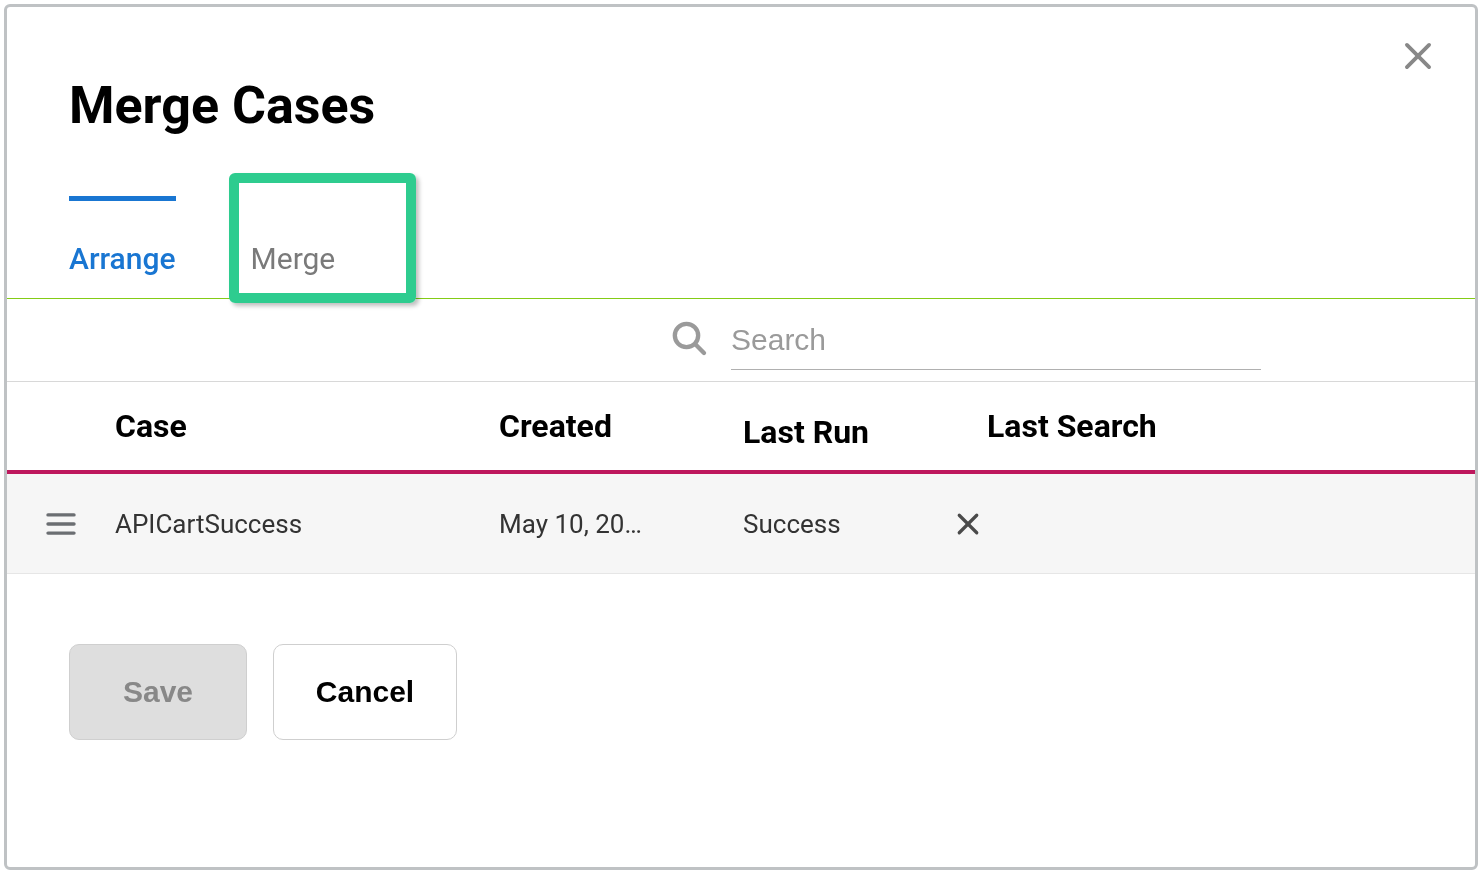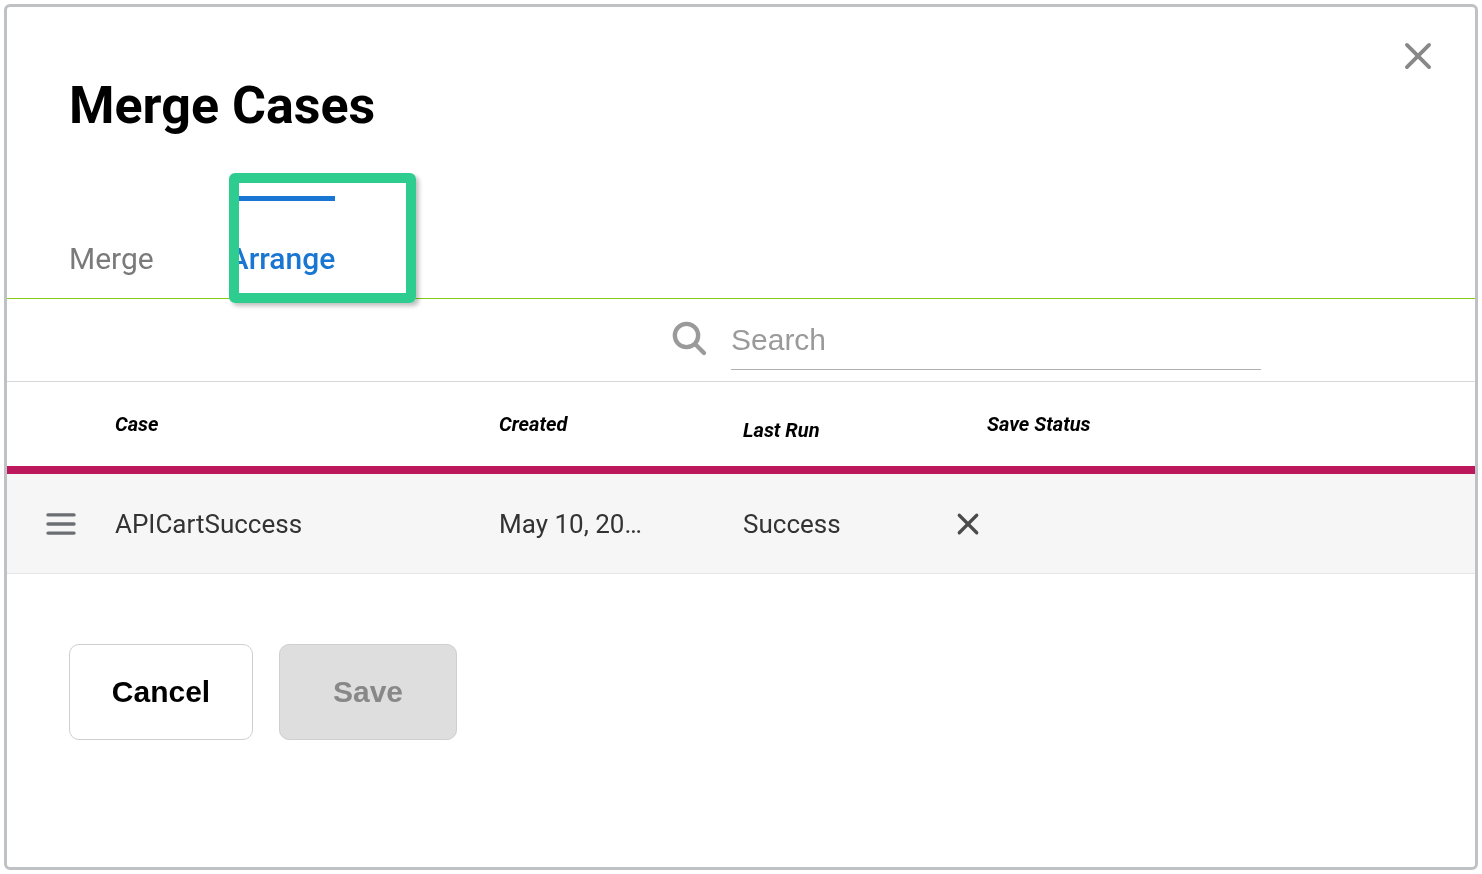--- a/index.html
+++ b/index.html
@@ -111,25 +111,24 @@
   .search-input::placeholder {
     color: #9a9a9a;
   }
   .table {
     width: 100%;
   }
   .table-header {
     display: flex;
     align-items: center;
     height: 92px;
-    border-bottom: 8px solid #be185d;
-    font-size: 20px;
+    border-bottom: 4px solid #be185d;
+    font-size: 32px;
     font-weight: 700;
     color: #000;
-    font-style: italic;
   }
   .col-drag { width: 108px; }
   .col-case { width: 384px; padding-left: 0; }
   .col-created { width: 244px; }
   .col-lastrun { width: 244px; margin-top: 12px; }
   .col-status { width: 210px; }
   .col-remove { width: 100px; }
   .table-row {
     display: flex;
     align-items: center;
@@ -197,43 +196,43 @@
   <div class="close-dialog">
     <svg viewBox="0 0 24 24" fill="none" stroke="currentColor" stroke-width="2.4" stroke-linecap="round">
       <line x1="5" y1="5" x2="19" y2="19"></line>
       <line x1="19" y1="5" x2="5" y2="19"></line>
     </svg>
   </div>
 
   <h1 class="dialog-title">Merge Cases</h1>
 
   <div class="tabs">
+    <div class="tab tab-arrange">Arrange</div>
     <div class="tab tab-merge">Merge</div>
-    <div class="tab tab-arrange">Arrange</div>
   </div>
 
   <div class="highlight-box"></div>
 
   <div class="search-bar">
     <span class="search-icon">
       <svg viewBox="0 0 24 24" fill="none" stroke="currentColor" stroke-width="2.6" stroke-linecap="round">
         <circle cx="10.5" cy="10.5" r="7"></circle>
         <line x1="21" y1="21" x2="15.8" y2="15.8"></line>
       </svg>
     </span>
     <input class="search-input" type="text" placeholder="Search" style="">
   </div>
 
   <div class="table">
     <div class="table-header">
       <div class="col-drag"></div>
       <div class="col-case">Case</div>
       <div class="col-created">Created</div>
       <div class="col-lastrun">Last Run</div>
-      <div class="col-status">Save Status</div>
+      <div class="col-status">Last Search</div>
       <div class="col-remove"></div>
     </div>
 
     <div class="table-row">
       <div class="col-drag drag-handle">
         <svg viewBox="0 0 24 20" fill="none" stroke="currentColor" stroke-width="2.6" stroke-linecap="round">
           <line x1="2" y1="3" x2="22" y2="3"></line>
           <line x1="2" y1="10" x2="22" y2="10"></line>
           <line x1="2" y1="17" x2="22" y2="17"></line>
         </svg>
@@ -244,17 +243,17 @@
       <div class="col-remove remove-row">
         <svg viewBox="0 0 24 24" fill="none" stroke="currentColor" stroke-width="2.6" stroke-linecap="round">
           <line x1="5" y1="5" x2="19" y2="19"></line>
           <line x1="19" y1="5" x2="5" y2="19"></line>
         </svg>
       </div>
     </div>
   </div>
 
   <div class="footer">
+    <button class="btn btn-save" disabled="">Save</button>
     <button class="btn btn-cancel">Cancel</button>
-    <button class="btn btn-save" disabled="">Save</button>
   </div>
 
 </div>
 
 </body></html>

